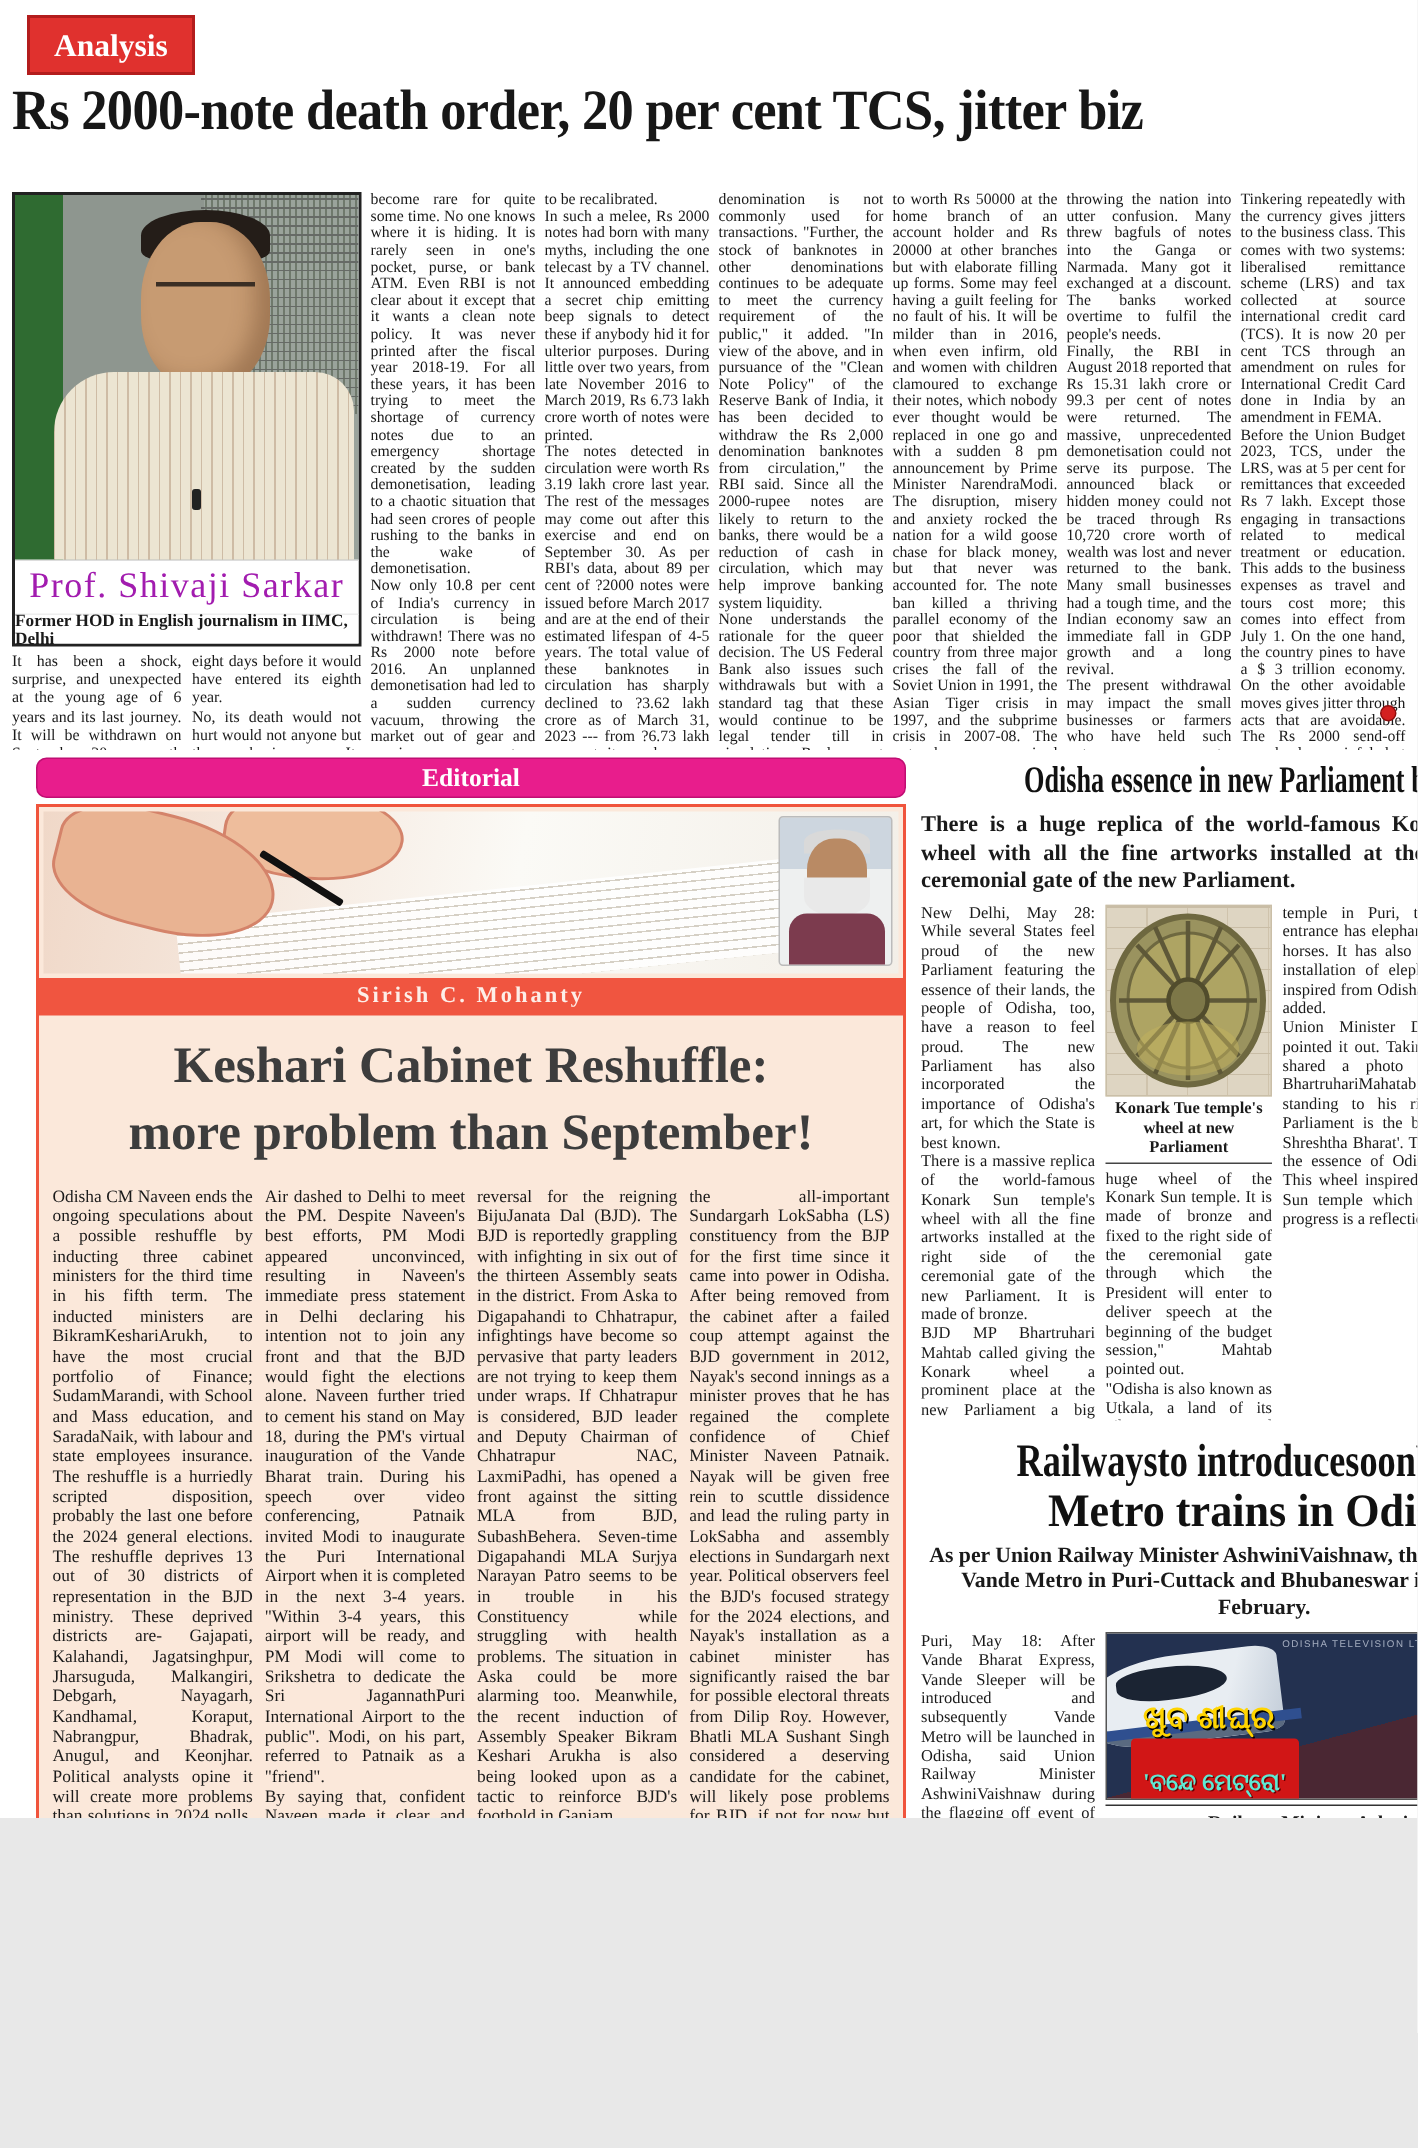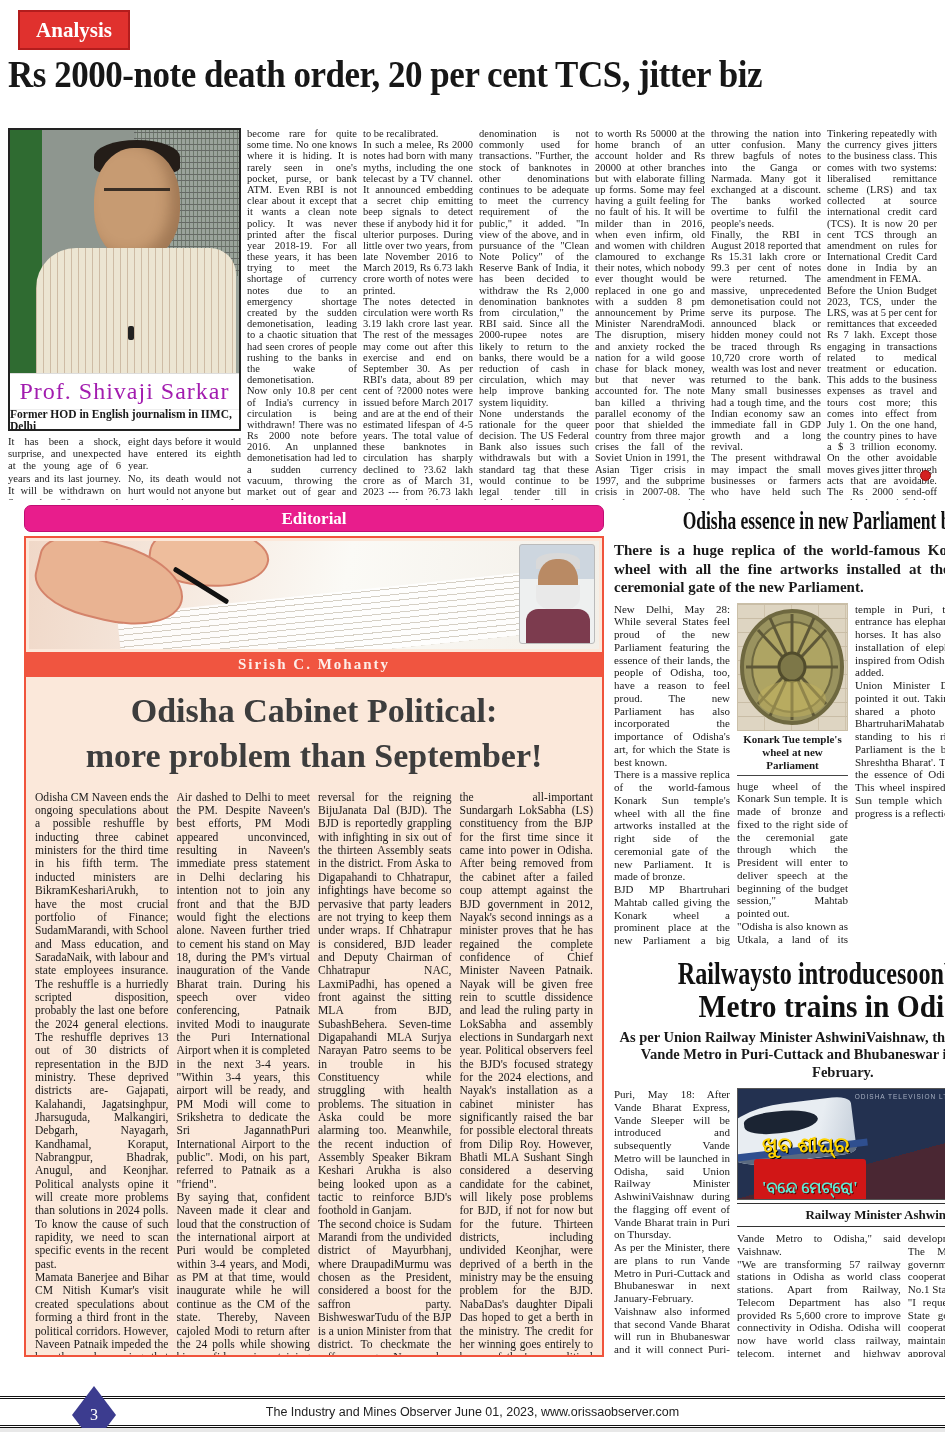--- a/index.html
+++ b/index.html
@@ -2,21 +2,21 @@
 <html style="--analysis_red: #e0312e; --editorial_pink: #e81d8c; --author_orange: #f05540; --editorial_bg: #fbe8da; --frame_orange: #f0543c; --diamond_blue: #3c3c8f; --live_red: #e01020;"><head>
 <meta charset="utf-8">
 <style>
   :root{
     --analysis_red:#e0312e; --editorial_pink:#e81d8c; --author_orange:#f05540;
     --editorial_bg:#fbe8da; --frame_orange:#f0543c; --diamond_blue:#3c3c8f;
     --live_red:#e01020; --ink:#1a1a1a;
   }
   *{box-sizing:border-box;margin:0;padding:0;}
   body{background:#e8e8e8;font-family:"Liberation Serif","DejaVu Serif",serif;}
-  .page{position:relative;width:945px;height:1428px;background:#fff;margin:0 auto;overflow:hidden;color:var(--ink);}
+  .page{position:relative;width:945px;height:1212px;background:#fff;margin:0 auto;overflow:hidden;color:var(--ink);}
 
   
   .analysis-badge{position:absolute;left:18px;top:10px;width:112px;height:40px;background:var(--analysis_red);
     border:2px solid #b31d1d;color:#fff;display:flex;align-items:center;justify-content:center;
     font-size:21px;font-weight:bold;}
   .lead-headline{position:absolute;left:8px;top:52px;width:929px;font-size:38px;font-weight:bold;
     color:#171717;white-space:nowrap;}
   .lead-headline .sx{display:inline-block;transform:scaleX(.92);transform-origin:left;letter-spacing:-.5px;}
 
   
@@ -174,21 +174,21 @@
           <div class="ed-pen"></div>
           <div class="ed-portrait">
             <div class="hair"></div>
             <div class="head"></div>
             <div class="beard"></div>
             <div class="shirt"></div>
           </div>
         </div>
         <div class="ed-author">Sirish C. Mohanty</div>
         <div class="ed-headline">
-          <span style="display:block">Odisha Cabinet Political:</span>
+          <span style="display:block">Keshari Cabinet Reshuffle:</span>
           <span style="display:block">more problem than September!</span>
         </div>
         <div class="ed-cols">
           <div class="ed-col">Odisha CM Naveen ends the ongoing speculations about a possible reshuffle by inducting three cabinet ministers for the third time in his fifth term. The inducted ministers are BikramKeshariArukh, to have the most crucial portfolio of Finance; SudamMarandi, with School and Mass education, and SaradaNaik, with labour and state employees insurance. The reshuffle is a hurriedly scripted disposition, probably the last one before the 2024 general elections. The reshuffle deprives 13 out of 30 districts of representation in the BJD ministry. These deprived districts are- Gajapati, Kalahandi, Jagatsinghpur, Jharsuguda, Malkangiri, Debgarh, Nayagarh, Kandhamal, Koraput, Nabrangpur, Bhadrak, Anugul, and Keonjhar. Political analysts opine it will create more problems than solutions in 2024 polls. To know the cause of such rapidity, we need to scan specific events in the recent past.
 Mamata Banerjee and Bihar CM Nitish Kumar's visit created speculations about forming a third front in the political corridors. However, Naveen Patnaik impeded the hypotheses by saying that both the CMs had met him to ask for land in Puri to construct state Bhawans. Since both the CMs are considered champions of a front to oppose the BJP-led NDA, Naveen's narrative of both CM's purpose of the visit was apolitical, and the discussions were only concerned with land in Puri were not enough for the PM to the palate. Immediately after Nitish Kumar's visit, Naveen</div>
           <div class="ed-col">Air dashed to Delhi to meet the PM. Despite Naveen's best efforts, PM Modi appeared unconvinced, resulting in Naveen's immediate press statement in Delhi declaring his intention not to join any front and that the BJD would fight the elections alone. Naveen further tried to cement his stand on May 18, during the PM's virtual inauguration of the Vande Bharat train. During his speech over video conferencing, Patnaik invited Modi to inaugurate the Puri International Airport when it is completed in the next 3-4 years. "Within 3-4 years, this airport will be ready, and PM Modi will come to Srikshetra to dedicate the Sri JagannathPuri International Airport to the public". Modi, on his part, referred to Patnaik as a "friend".
 By saying that, confident Naveen made it clear and loud that the construction of the international airport at Puri would be completed within 3-4 years, and Modi, as PM at that time, would inaugurate while he will continue as the CM of the state. Thereby, Naveen cajoled Modi to return after the 24 polls while showing his confidence in retaining power in the state.
 With political maturity, Naveen could foresee the mindset of the saffron party. Hence, as usual, He started manoeuvring his strategies for the ensuing 2024 polls to repeat his winning spree, and the result was the hurriedly scripted reshuffle. First is his district, Ganjam, where the naughty boy PradeepPanigrahi, Gopalpur MLA and ousted BJD leader, has set the ball rolling, with many speculating a role</div>
           <div class="ed-col">reversal for the reigning BijuJanata Dal (BJD). The BJD is reportedly grappling with infighting in six out of the thirteen Assembly seats in the district. From Aska to Digapahandi to Chhatrapur, infightings have become so pervasive that party leaders are not trying to keep them under wraps. If Chhatrapur is considered, BJD leader and Deputy Chairman of Chhatrapur NAC, LaxmiPadhi, has opened a front against the sitting MLA from BJD, SubashBehera. Seven-time Digapahandi MLA Surjya Narayan Patro seems to be in trouble in his Constituency while struggling with health problems. The situation in Aska could be more alarming too. Meanwhile, the recent induction of Assembly Speaker Bikram Keshari Arukha is also being looked upon as a tactic to reinforce BJD's foothold in Ganjam.
 The second choice is Sudam Marandi from the undivided district of Mayurbhanj, where DraupadiMurmu was chosen as the President, considered a boost for the saffron party. BishweswarTudu of the BJP is a union Minister from that district. To checkmate the saffron surge, Naveen has chosen a former JMM leader inducted to BJD and once made a minister and later dumped SudamMarandi with the hope of balancing the equation.

